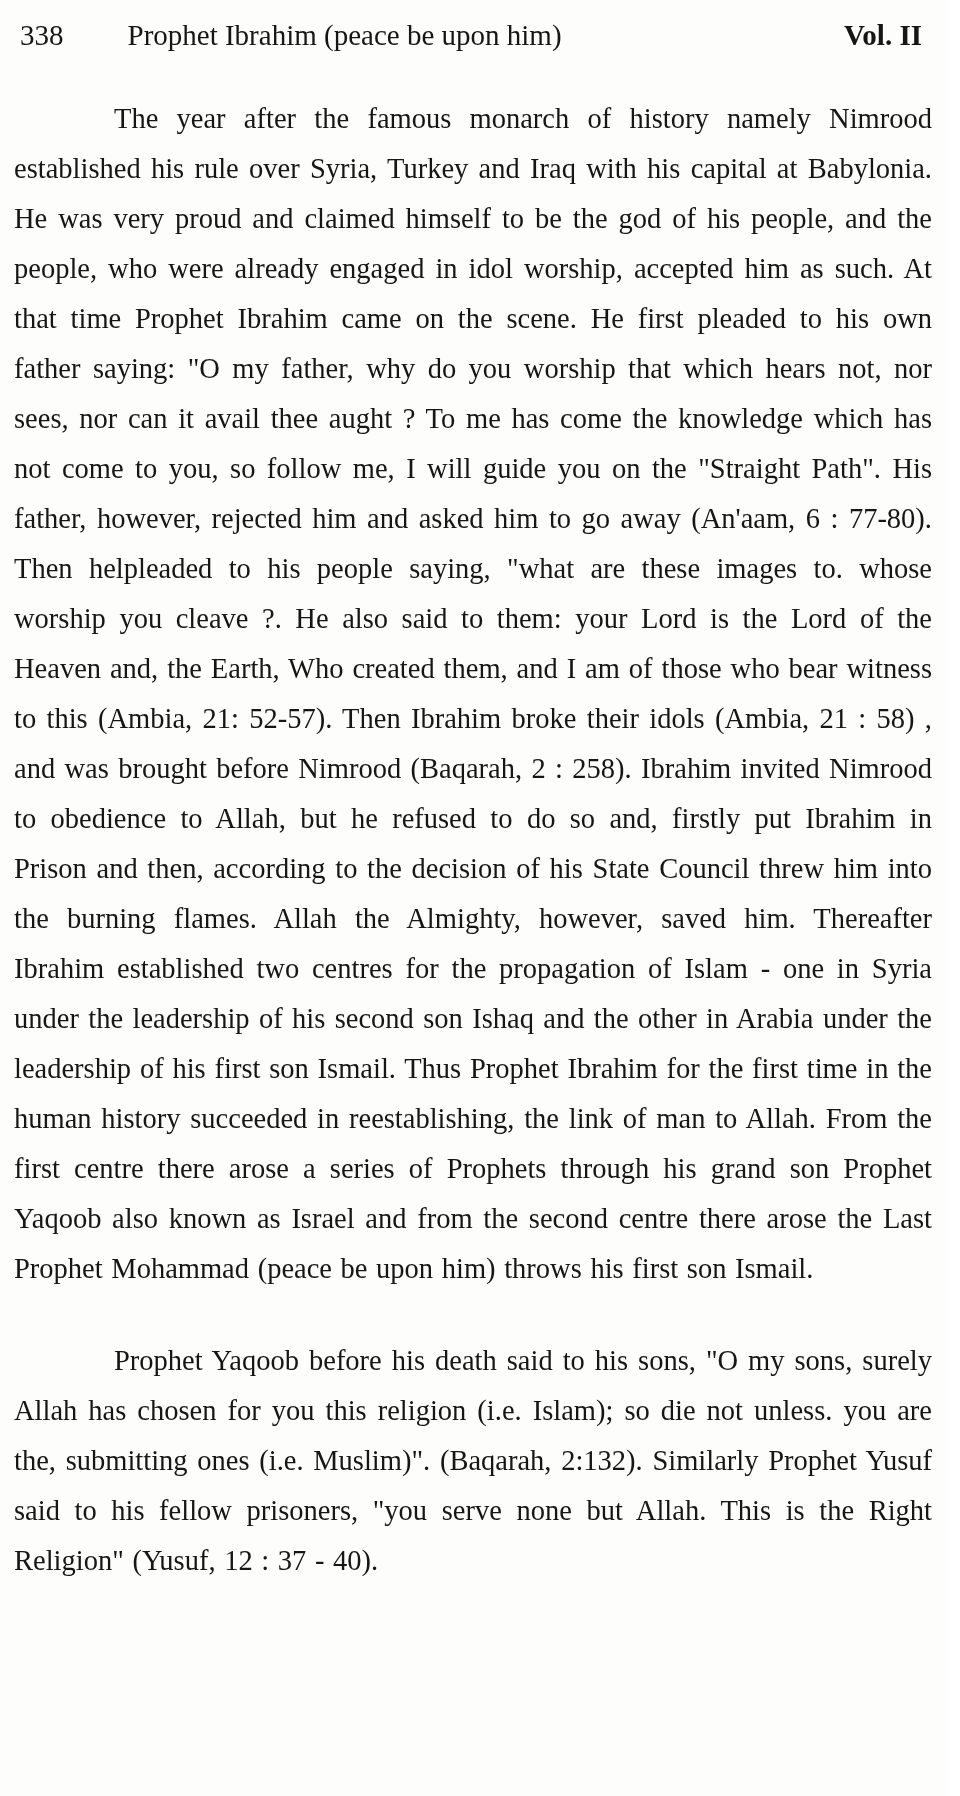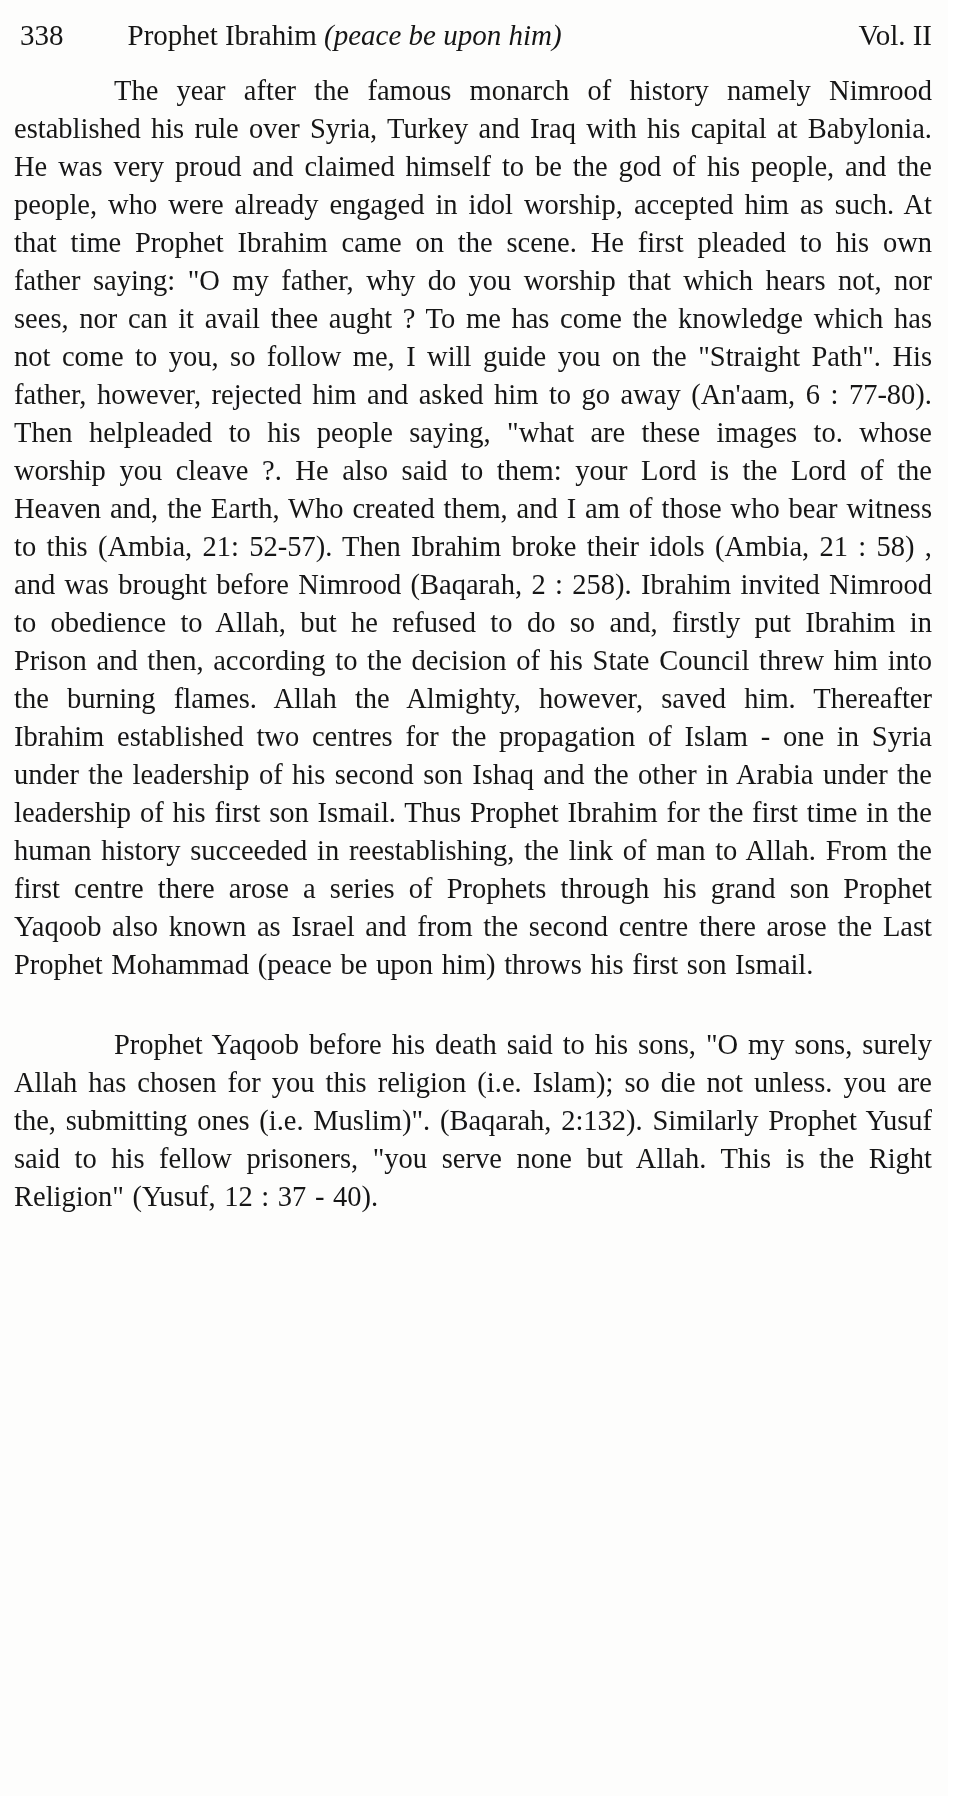--- a/index.html
+++ b/index.html
@@ -28,30 +28,30 @@
     line-height: 38px;
     white-space: nowrap;
   }
   .page-number {
     margin-left: 6px;
   }
   .page-title {
     margin-left: 64px;
   }
   .italic {
-    font-style: italic;
   }
   .volume {
     margin-left: auto;
-    margin-right: 0;
+    margin-right: 10px;
+    font-weight: bold;
   }
   .page-body {
-    margin-top: 18px;
+    margin-top: 40px;
     font-size: 28.5px;
-    line-height: 38px;
+    line-height: 50px;
     text-align: justify;
     word-spacing: 1.5px;
   }
   .para {
     margin: 0;
     text-indent: 100px;
   }
   .para + .para {
     margin-top: 42px;
   }

